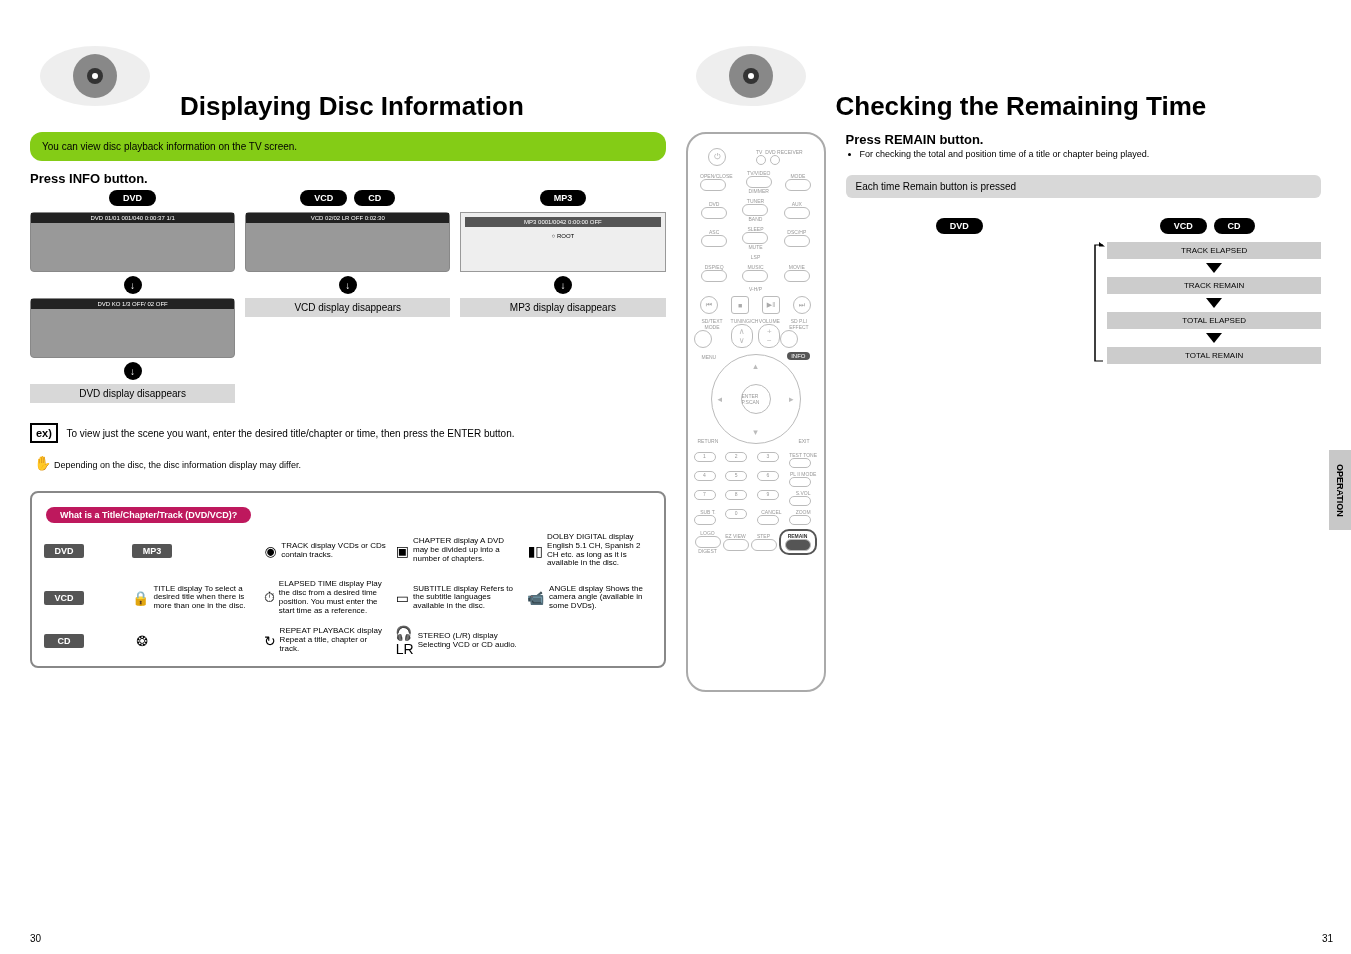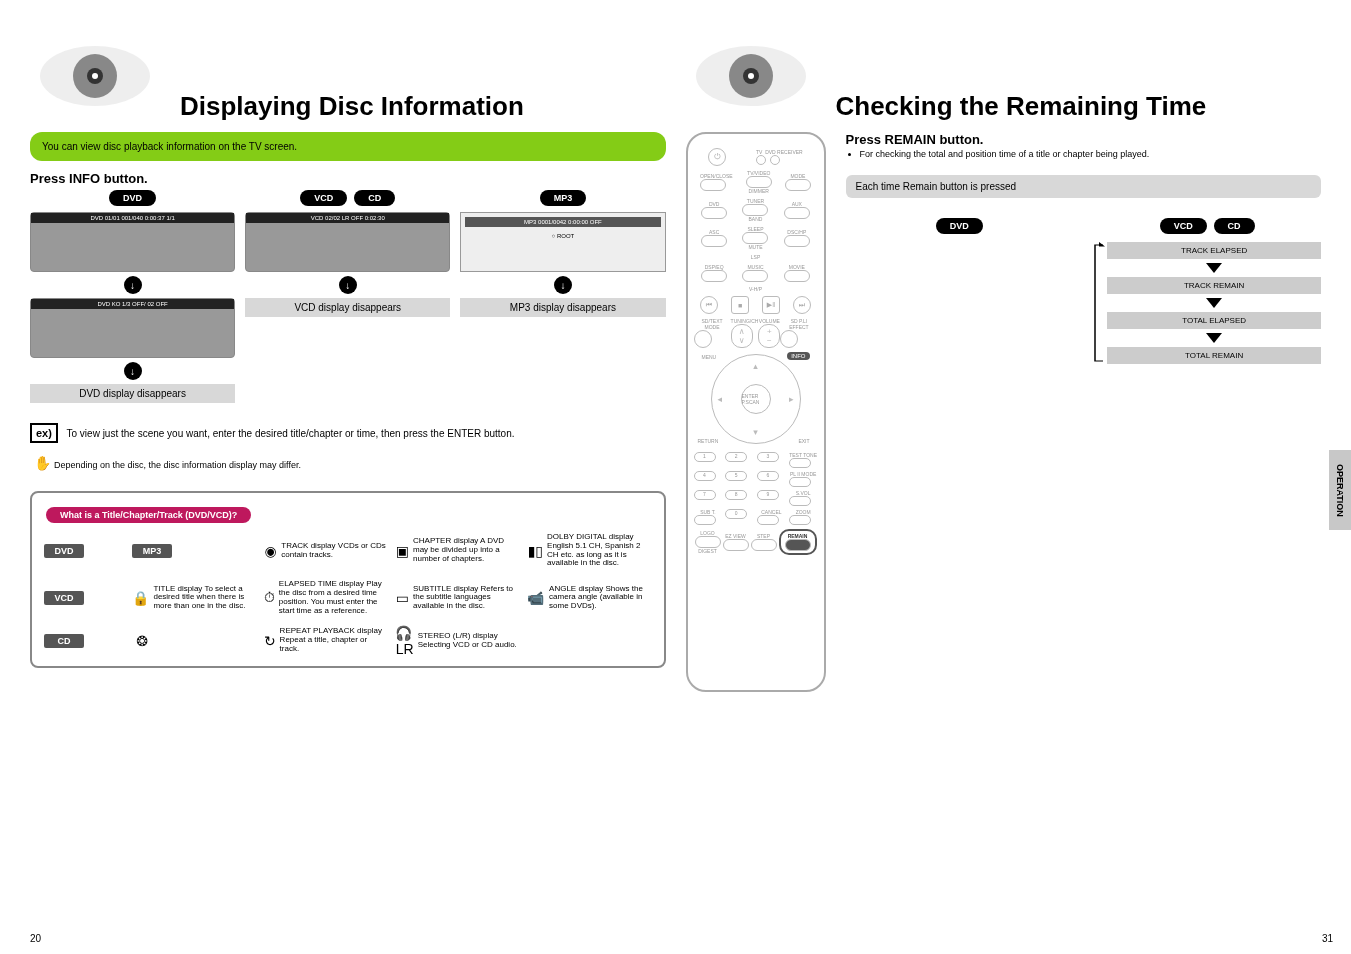--- a/index.html
+++ b/index.html
@@ -715,14 +715,14 @@
               <span class="down-arrow"></span>
               <div class="remain-step">TOTAL REMAIN</div>
             </div>
           </div>
         </div>
       </div>
     </div>
   </div>
 </div>
 
-<div class="footer-pages">20</div>
+<div class="footer-pages">30</div>
 <div class="footer-pages-r">31</div>
 
 </body></html>

